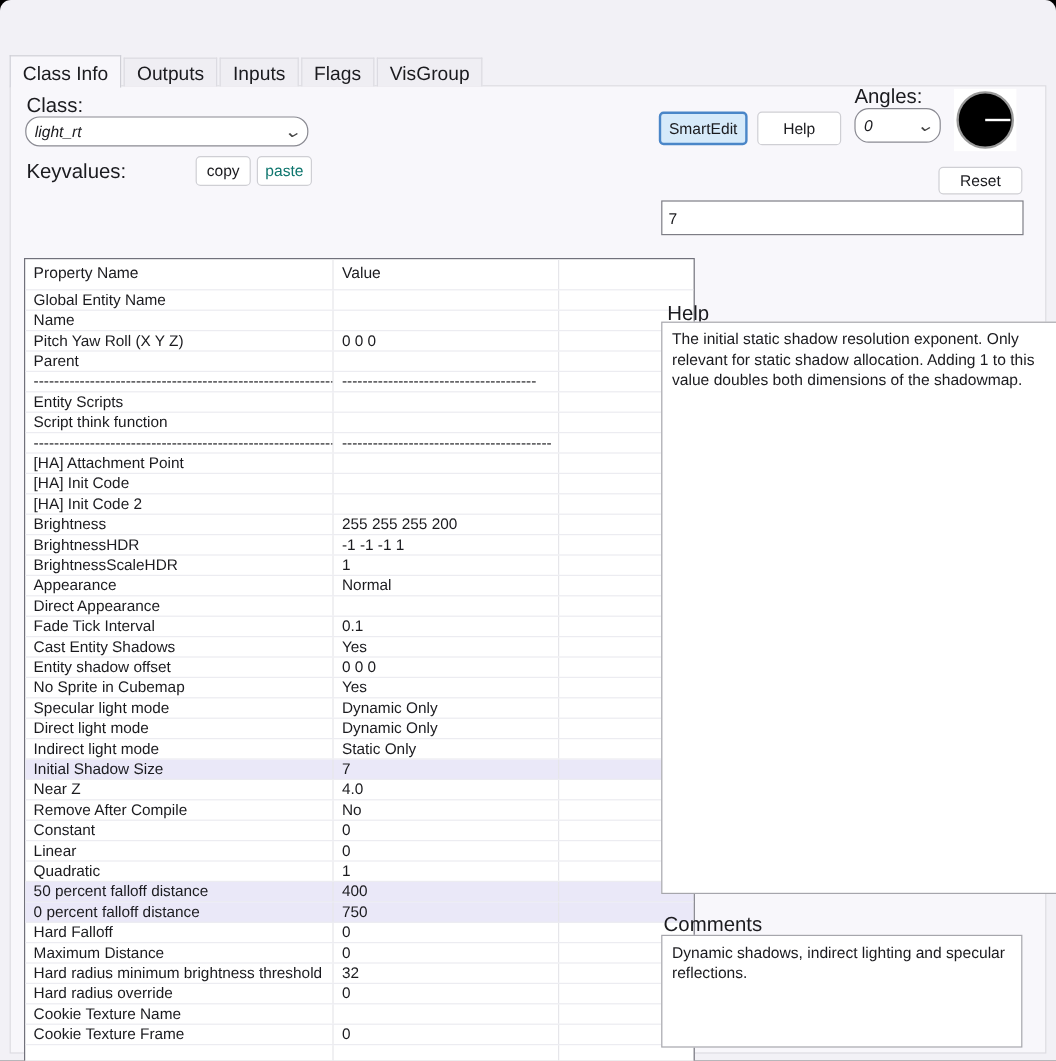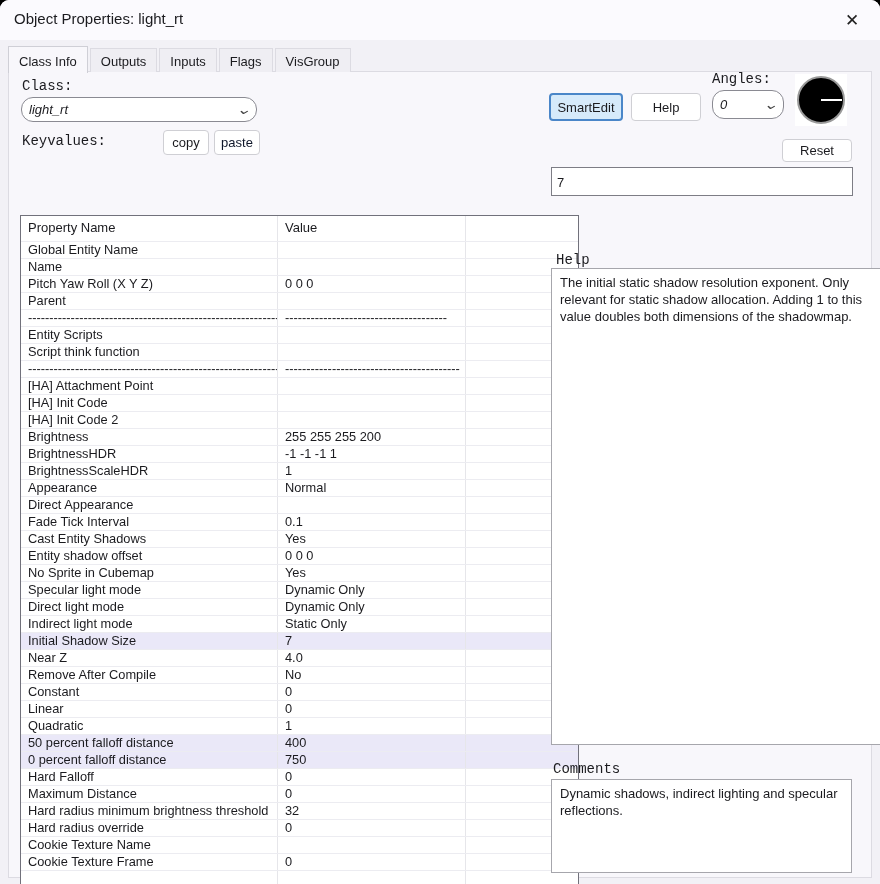--- a/index.html
+++ b/index.html
@@ -9,51 +9,47 @@
     --smartedit-bg:#d6eafa; --smartedit-border:#4a86c8; --text:#1b1b1f;
   }
   *{box-sizing:border-box; margin:0; padding:0;}
   html,body{width:880px;height:884px;background:#000;font-family:"Liberation Sans",sans-serif;color:var(--text);}
   .dialog{position:absolute;inset:0;background:var(--dialog);border-radius:9px 9px 0 0;overflow:hidden;}
   .titlebar{position:absolute;left:0;top:0;right:0;height:40px;background:var(--titlebar);}
   .title{position:absolute;left:14px;top:10px;font-size:15px;}
   .close-btn{position:absolute;right:14px;top:6px;width:28px;height:28px;display:flex;align-items:center;justify-content:center;font-size:17px;font-weight:300;color:#222;cursor:pointer;}
   .tabpage{position:absolute;left:8px;right:8px;top:71px;bottom:6px;background:var(--tabpage);border:1px solid var(--border-soft);}
   .tab-strip{position:absolute;left:8px;top:45px;display:flex;align-items:flex-end;z-index:3;}
-  .tab{font-size:13px;padding:5px 10px 6px 10px;border:1px solid var(--border-soft);border-bottom:none;background:#efeef3;margin-right:2px;color:#1b1b1f;height:24px;}
+  .tab{font-size:16px;padding:5px 10px 6px 10px;border:1px solid var(--border-soft);border-bottom:none;background:#efeef3;margin-right:2px;color:#1b1b1f;height:24px;}
   .tab.active{background:var(--tabpage);height:27px;padding-top:7px;position:relative;top:1px;border-color:#cfcfd6;}
-  .lbl{position:absolute;font-size:14px;font-family:Liberation Mono, monospace;}
+  .lbl{position:absolute;font-size:17px;}
   .combo{position:absolute;background:#fff;border:1px solid var(--border-ctl);border-radius:12px;font-size:13px;display:flex;align-items:center;justify-content:space-between;padding:0 7px;font-style:italic;}
   .combo .chev{font-size:13px;color:#444;transform:scaleX(1.4);margin-left:4px;}
   .btn{position:absolute;background:#fff;border:1px solid #cfcfd4;border-radius:4px;font-size:13px;display:flex;align-items:center;justify-content:center;color:#1b1b1f;cursor:pointer;}
   .btn.primary{background:var(--smartedit-bg);border:2px solid var(--smartedit-border);}
-  .btn.disabled{color:#0f172a;}
+  .btn.disabled{color:#0f766e;}
   .angle-wrap{position:absolute;left:795px;top:74px;width:52px;height:52px;background:#fff;display:flex;align-items:center;justify-content:center;}
   .angle-circle{width:48px;height:48px;border-radius:50%;background:#000;border:2px solid #9a9a9a;position:relative;}
   .angle-needle{position:absolute;left:50%;top:50%;width:21px;height:2px;background:#fff;margin-top:-1px;}
   .value-input{position:absolute;left:551px;top:167px;width:302px;height:29px;background:#fff;border:1px solid #7d7d85;font-size:13px;font-family:"Liberation Sans",sans-serif;padding:2px 5px 0 5px;color:var(--text);}
   .panel{position:absolute;background:#fff;border:1px solid #a6a6ac;font-size:13px;line-height:17px;padding:5px 8px;color:#1b1b1f;overflow:hidden;}
   .prop-table{position:absolute;left:20px;top:167px;width:559px;height:703px;background:#fff;border:1px solid var(--border-table);overflow:hidden;margin-top:48px;}
   .tr{display:flex;width:100%;height:17px;border-bottom:1px solid var(--grid);font-size:12.8px;line-height:16px;white-space:nowrap;}
   .tr.head{height:26px;line-height:24px;font-size:13px;}
   .tr.hl{background:var(--highlight);}
   .td{overflow:hidden;flex:none;padding-left:7px;}
   .td.c1{width:257px;border-right:1px solid var(--colline);}
   .td.c2{width:188px;border-right:1px solid var(--colline);}
   .td.c3{flex:1;}
 </style>
 </head>
 <body>
 
 <div class="dialog">
 
-  <div class="titlebar">
-    <div class="title">Object Properties: light_rt</div>
-    <div class="close-btn">✕</div>
-  </div>
 
   <div class="tabpage"></div>
   <div class="tab-strip">
       <div class="tab active">Class Info</div>
       <div class="tab">Outputs</div>
       <div class="tab">Inputs</div>
       <div class="tab">Flags</div>
       <div class="tab">VisGroup</div>
     </div>
 

